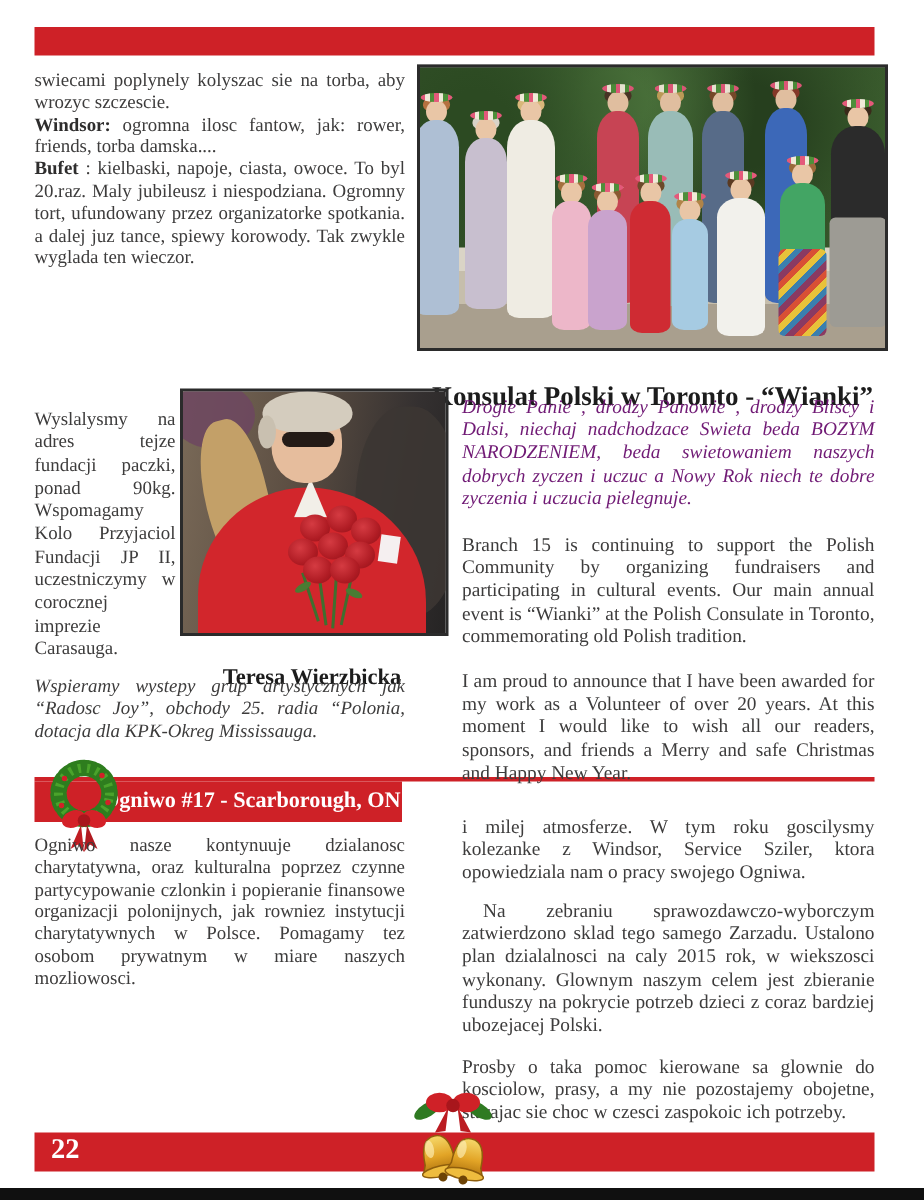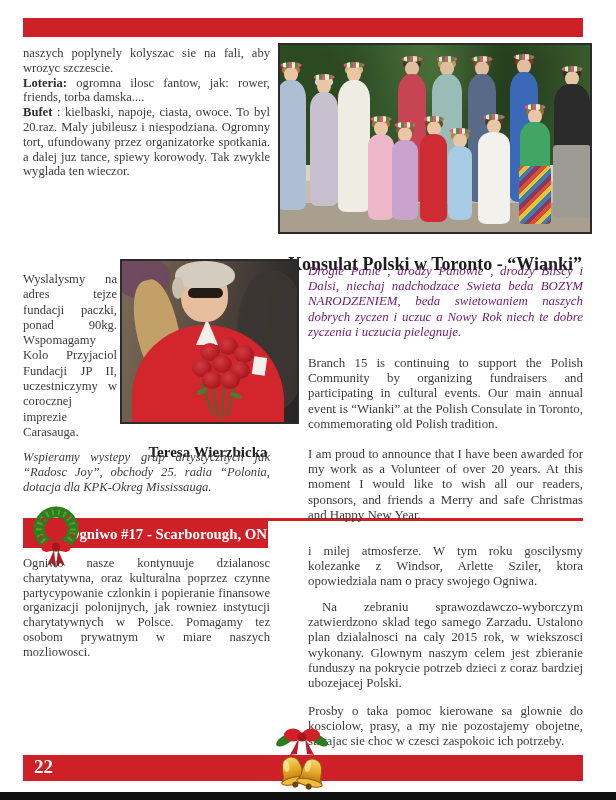--- a/index.html
+++ b/index.html
@@ -173,22 +173,22 @@
           <div class="head"></div>
           <div class="crown"></div>
           <div class="dress" style="background: rgb(43, 43, 43);"></div>
           <div class="skirt" style="background: rgb(157, 155, 148);"></div>
         </div>
       </div>
   </div>
   <div class="caption wianki-cap">Konsulat Polski w Toronto - “Wianki”</div>
 
   <div class="lcol b1">
-    <p class="just">naszych poplynely kolyszac sie na fali, aby wrozyc szczescie.</p>
-    <p class="just"><span class="lead">Loteria:</span><span> ogromna ilosc fantow, jak: rower, friends, torba damska....</span></p>
+    <p class="just">swiecami poplynely kolyszac sie na torba, aby wrozyc szczescie.</p>
+    <p class="just"><span class="lead">Windsor:</span><span> ogromna ilosc fantow, jak: rower, friends, torba damska....</span></p>
     <p class="just"><span class="lead">Bufet</span><span> : kielbaski, napoje, ciasta, owoce. To byl 20.raz. Maly jubileusz i niespodziana. Ogromny tort, ufundowany przez organizatorke spotkania. a dalej juz tance, spiewy korowody. Tak zwykle wyglada ten wieczor.</span></p>
   </div>
 
 
   <div class="narrow">
     <p class="just">Wyslalysmy na adres tejze fundacji paczki, ponad 90kg. Wspomagamy Kolo Przyjaciol Fundacji JP II, uczestniczymy w corocznej imprezie Carasauga.</p>
   </div>
 
   <div class="photo teresa">
     <div class="t-blob1"></div>
@@ -248,21 +248,21 @@
   <div class="rcol r1">
     <p class="just greet">Drogie Panie , drodzy Panowie , drodzy Bliscy i Dalsi, niechaj nadchodzace Swieta beda BOZYM NARODZENIEM, beda swietowaniem naszych dobrych zyczen i uczuc a Nowy Rok niech te dobre zyczenia i uczucia pielegnuje.</p>
   </div>
   <div class="rcol r2">
     <p class="just">Branch 15 is continuing to support the Polish Community by organizing fundraisers and participating in cultural events.  Our main annual event is “Wianki” at the Polish Consulate in Toronto, commemorating old Polish tradition.</p>
   </div>
   <div class="rcol r3">
     <p class="just">I am proud to announce that I have been awarded for my work as a Volunteer of over 20 years.  At this moment I would like to wish all our readers, sponsors, and friends a Merry and safe Christmas and Happy New Year.</p>
   </div>
   <div class="rcol r4">
-    <p class="just">i milej atmosferze. W tym roku goscilysmy kolezanke z Windsor, Arlette Sziler, ktora opowiedziala nam o pracy swojego Ogniwa.</p>
+    <p class="just">i milej atmosferze. W tym roku goscilysmy kolezanke z Windsor, Service Sziler, ktora opowiedziala nam o pracy swojego Ogniwa.</p>
   </div>
   <div class="rcol r5">
     <p class="just indent2">Na zebraniu sprawozdawczo-wyborczym zatwierdzono sklad tego samego Zarzadu. Ustalono plan dzialalnosci na caly 2015 rok, w wiekszosci wykonany.  Glownym naszym celem jest zbieranie funduszy na pokrycie potrzeb dzieci z coraz bardziej ubozejacej Polski.</p>
   </div>
   <div class="rcol r6">
     <p class="just">Prosby o taka pomoc kierowane sa  glownie do kosciolow, prasy, a my nie pozostajemy obojetne, starajac sie choc w czesci zaspokoic ich potrzeby.</p>
   </div>
 
   <div class="bar bottom">
     <span class="pageno">22</span>

